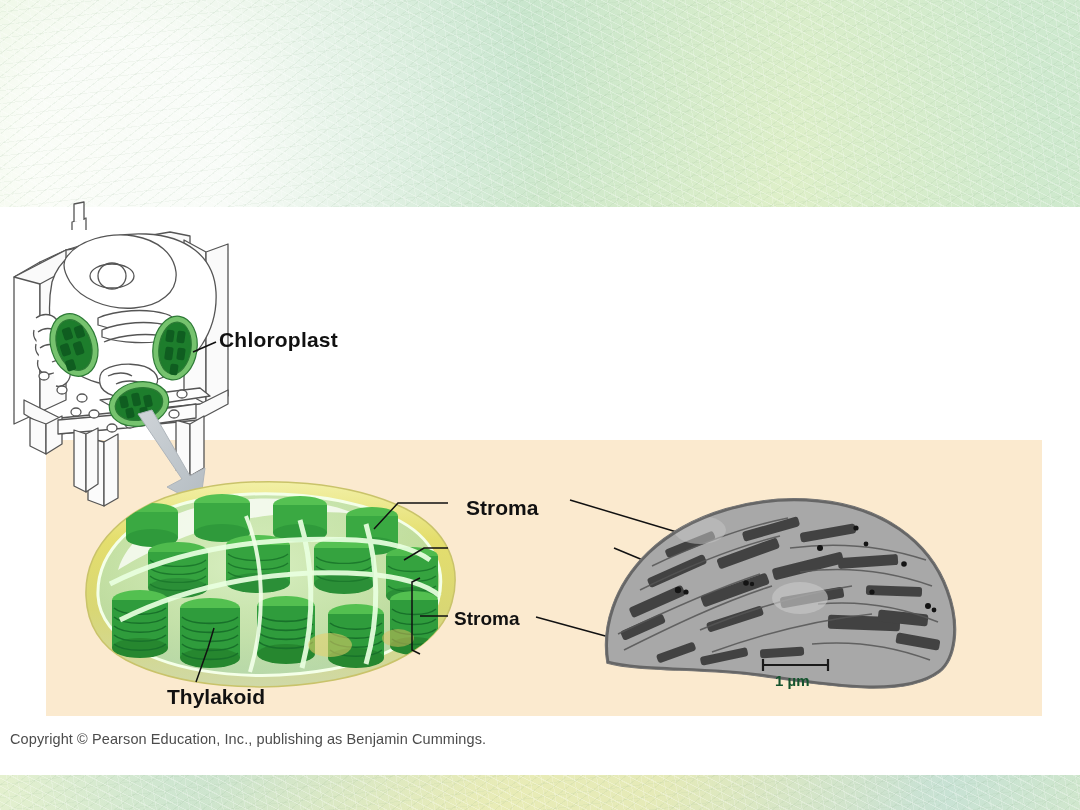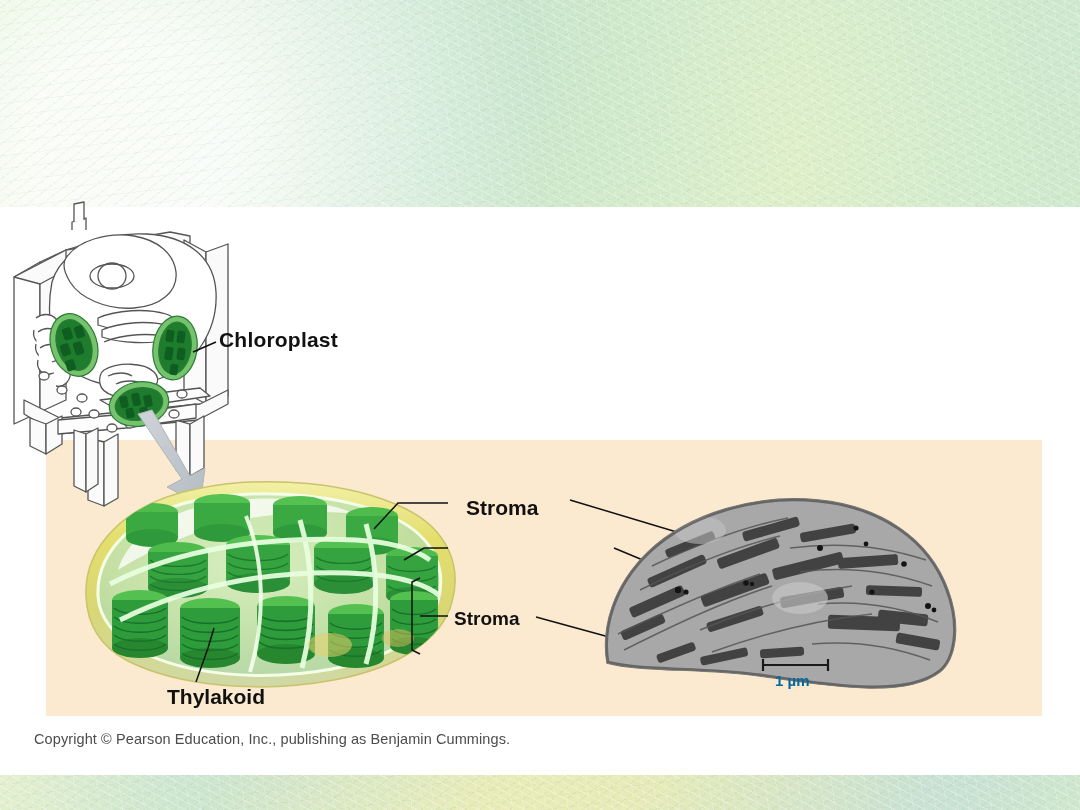--- a/index.html
+++ b/index.html
@@ -51,34 +51,33 @@
   
   .panel{
     position:absolute;left:46px;top:233px;width:996px;height:276px;
     background:#fbeacf;
   }
   
   .copyright{
     position:absolute;left:10px;top:524px;
     font-size:14.5px;color:#4c4c4c;letter-spacing:.1px;
     font-family:"Liberation Sans",sans-serif;
-    margin-left:24px;
   }
   
   .lbl{
     position:absolute;font-weight:bold;color:#111;
     font-family:"Liberation Sans",sans-serif;white-space:nowrap;
   }
   .lbl-chloroplast{left:219px;top:328px;font-size:21px;letter-spacing:.2px;}
   .lbl-stroma{left:466px;top:496px;font-size:21px;}
   .lbl-membranes{left:454px;top:538px;font-size:19px;line-height:21px;white-space:normal;width:170px;}
   .lbl-granum{left:454px;top:608px;font-size:19px;}
   .lbl-thylakoid{left:167px;top:685px;font-size:21px;}
   .scalelabel{
-    position:absolute;left:775px;top:672px;font-size:15px;font-weight:bold;color:#0369a1;
+    position:absolute;left:775px;top:672px;font-size:15px;font-weight:bold;color:#14532d;
     font-family:"Liberation Sans",sans-serif;
   }
   svg.overlay{position:absolute;left:0;top:0;width:1080px;height:810px;pointer-events:none;}
 </style>
 </head>
 <body>
 
 <div id="slide">
 
   <div class="bg"></div>

